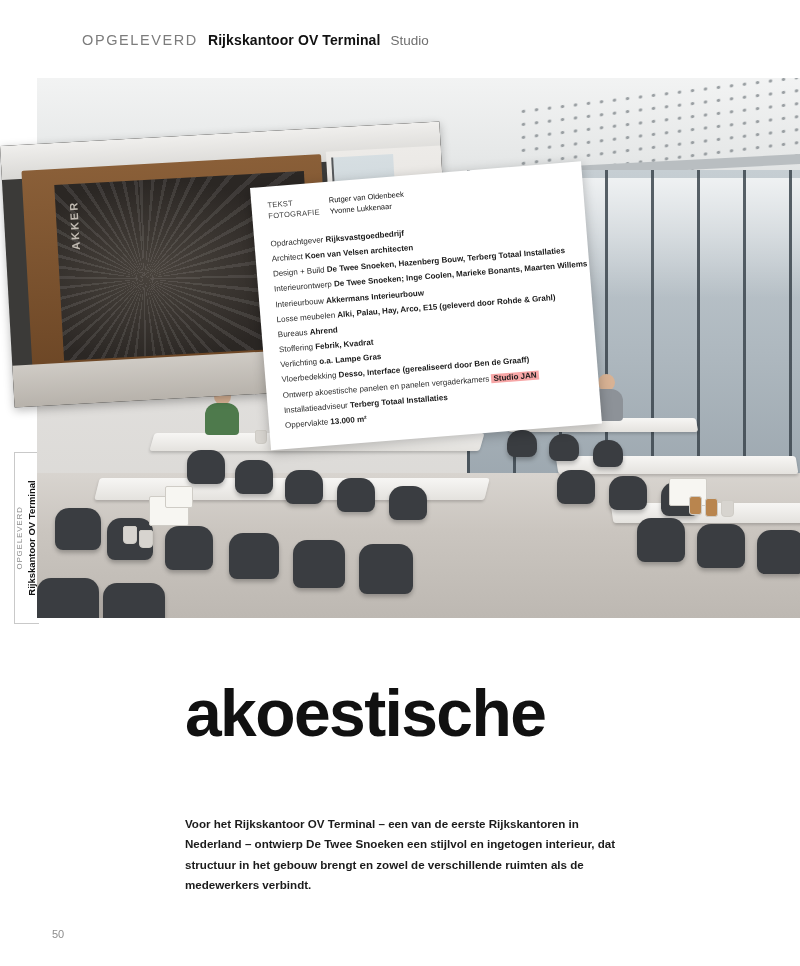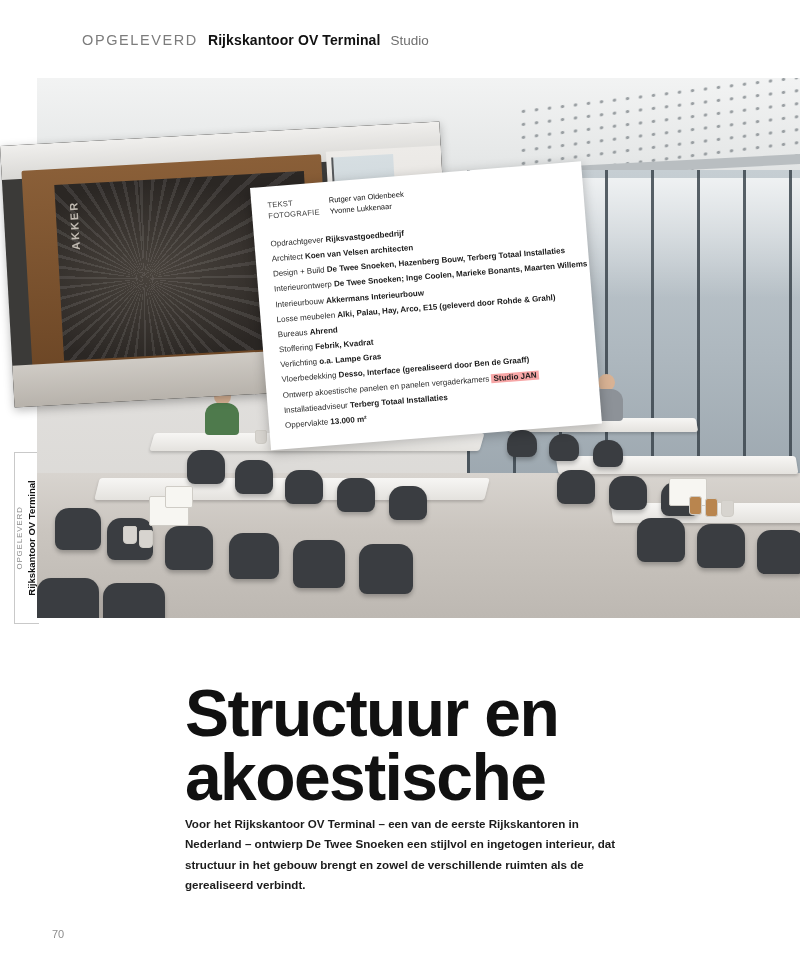--- a/index.html
+++ b/index.html
@@ -469,19 +469,18 @@
       <span class="val">Terberg Totaal Installaties</span>
     </div>
     <div class="spec-line">
       <span class="lbl">Oppervlakte</span>
       <span class="val">13.000 m²</span>
     </div>
   </div>
 </div>
 
 <h1 class="headline">
-  <span>Structuur en</span>
   <span class="l2">akoestische</span>
 </h1>
 
-<p class="intro">Voor het Rijkskantoor OV Terminal – een van de eerste Rijkskantoren in Nederland – ontwierp De Twee Snoeken een stijlvol en ingetogen interieur, dat structuur in het gebouw brengt en zowel de verschillende ruimten als de gerealiseerd verbindt.</p>
-
-<div class="folio">70</div>
+<p class="intro">Voor het Rijkskantoor OV Terminal – een van de eerste Rijkskantoren in Nederland – ontwierp De Twee Snoeken een stijlvol en ingetogen interieur, dat structuur in het gebouw brengt en zowel de verschillende ruimten als de medewerkers verbindt.</p>
+
+<div class="folio">50</div>
 
 </body></html>

